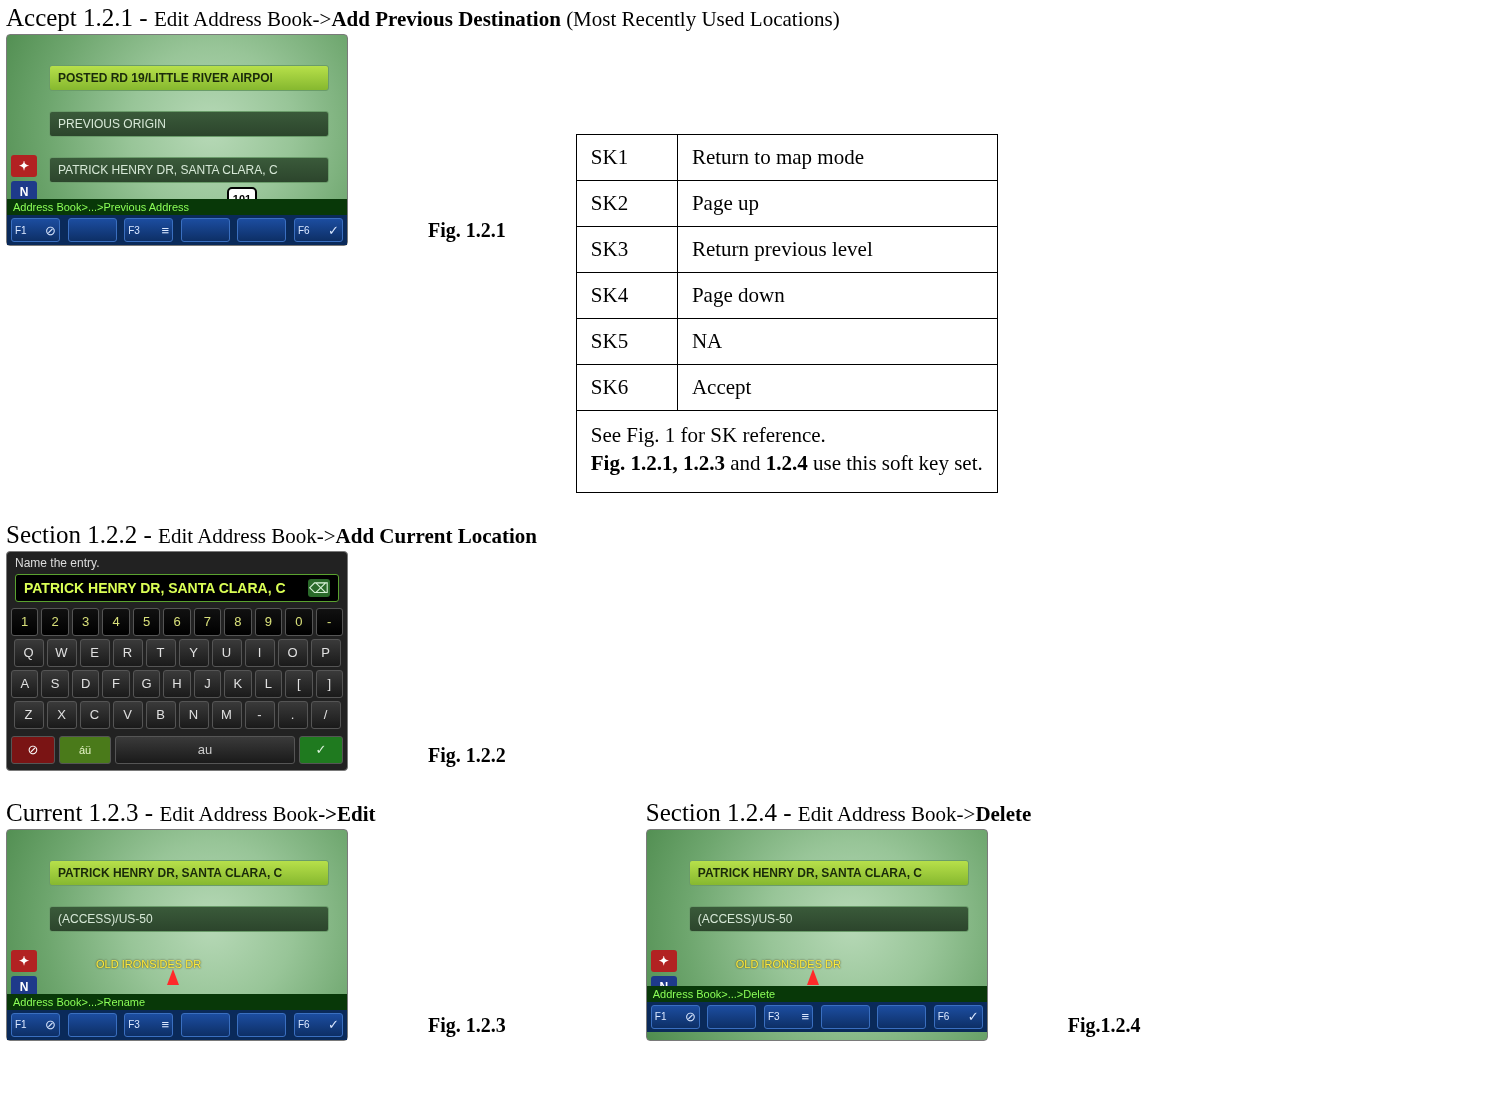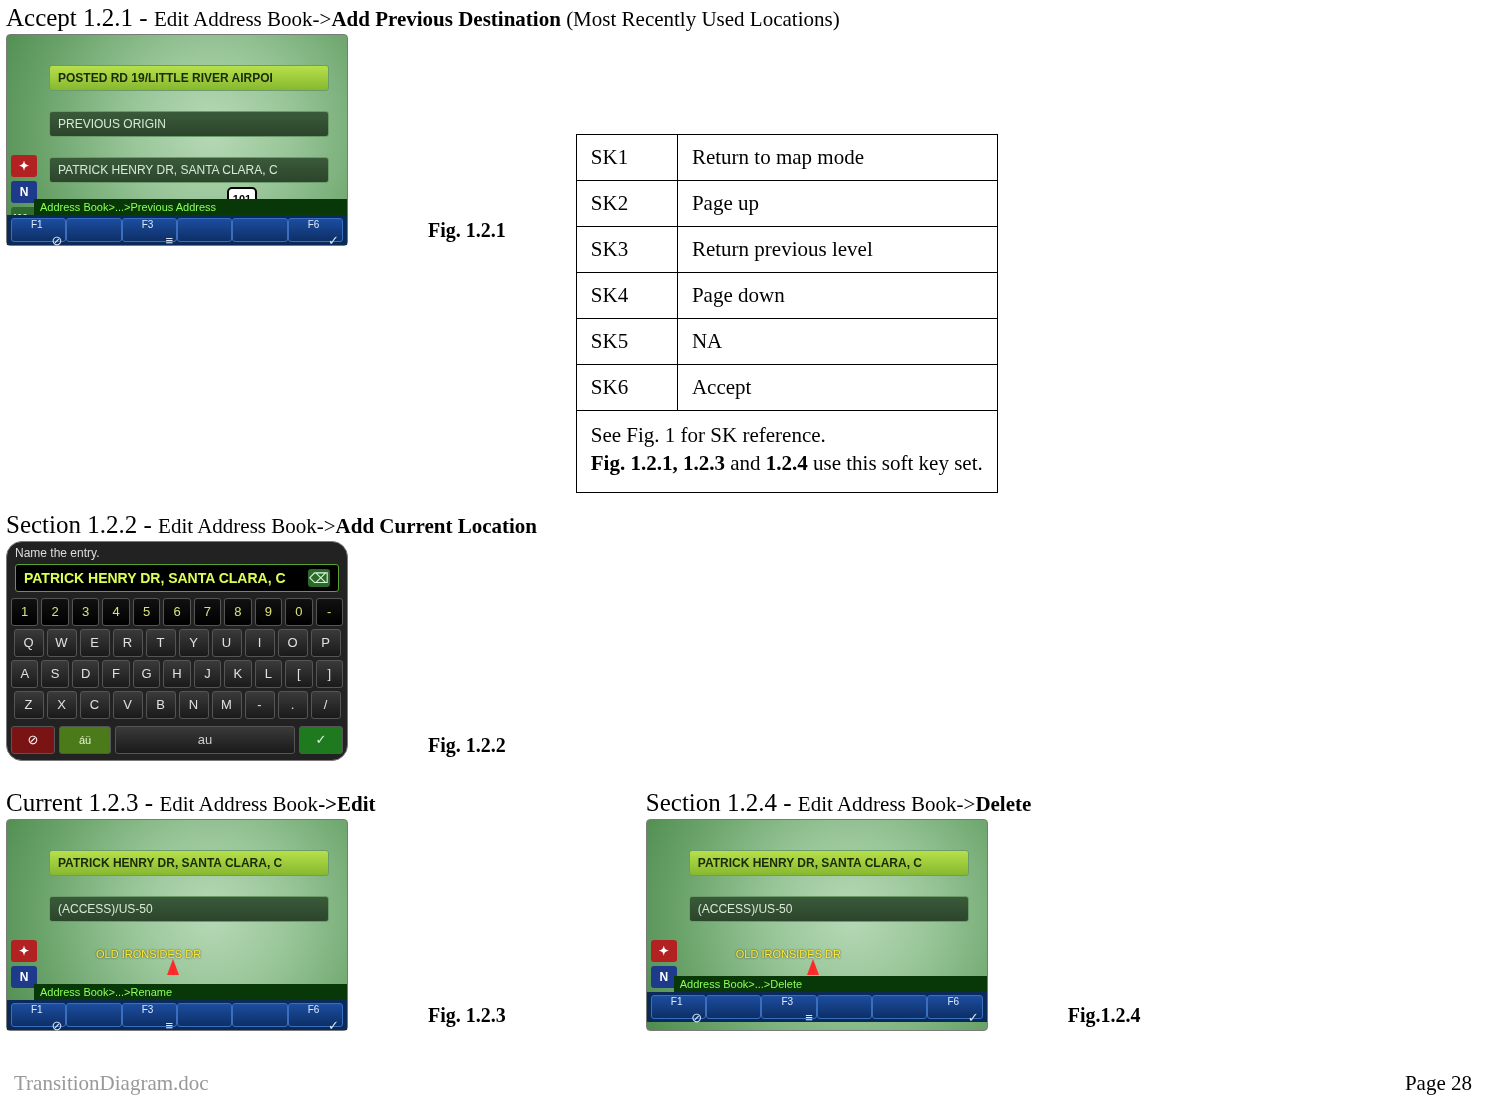--- a/index.html
+++ b/index.html
@@ -60,41 +60,39 @@
     font-size: 12px; font-weight: bold;
   }
   .side-icon.red { background:#b22222; color:#fff; }
   .side-icon.blue { background:#1e3a8a; color:#fff; }
   .side-icon.grn { background:#2f6b2f; color:#dff0df; font-size:10px; }
   .breadcrumb {
     background:#083808;
     color:#8cff58;
     font-size:11px;
     padding:2px 6px;
-    margin-left:27px;
   }
   .softkey-bar {
     display:flex;
     justify-content:space-between;
     background:#0a2a5a;
     padding:3px 4px;
   }
   .sk {
     width:44px;
     height:22px;
     background:linear-gradient(#1c4da0,#0d2f66);
     border:1px solid #3a6fc0;
     border-radius:3px;
     color:#dbe8ff;
     font-size:10px;
     display:flex;
-    align-items:flex-start;
+    align-items:center;
     gap:3px;
-    padding-left:19px;
-    flex-direction:column;
+    padding-left:3px;
   }
   .sk .glyph { margin-left:auto; margin-right:3px; font-size:13px; }
   .roadlabel {
     position:absolute;
     font-size:11px;
     color:#ffeb3b;
     text-shadow:0 0 2px #332200;
     padding-left:19px;
   }
   .shield {
@@ -108,21 +106,21 @@
     border-right:6px solid transparent;
     border-bottom:16px solid #ff2a2a;
     position:absolute;
   }
 
   
   .kbd-device {
     width:340px;
     background:#222;
     border:1px solid #7a7a7a;
-    border-radius:16px;
+    border-radius:4px;
     font-family:Verdana, Arial, sans-serif;
     position:relative;
   }
   .kbd-top {
     color:#ddd; font-size:12px; padding:4px 8px 2px;
   }
   .kbd-entry {
     margin:2px 8px 6px;
     background:#000;
     border:1px solid #5aa22f;
@@ -269,21 +267,21 @@
               <td colspan="2">
         <span>See Fig. 1 for SK reference.</span><br>
         <b>Fig. 1.2.1, 1.2.3</b><span> and </span><b>1.2.4</b><span> use this soft key set.</span>
       </td>
             </tr>
     </tbody>
         </table>
   </div>
 </div>
 
-<div class="section-title" style="margin-top:18px;">
+<div class="section-title" style="margin-top:28px;">
   <span>Section 1.2.2 - </span><span class="path">Edit Address Book-&gt;</span><span class="path bold">Add Current Location</span>
 </div>
 
 <div style="display:flex; align-items:flex-end; gap:80px; margin-top:2px;">
   <div class="kbd-device">
     <div class="kbd-top">Name the entry.</div>
     <div class="kbd-entry">
       <span>PATRICK HENRY DR, SANTA CLARA, C</span>
       <span class="del">⌫</span>
     </div>
@@ -431,18 +429,14 @@
                   <span class="glyph">✓</span>
                 </div>
           </div>
         </div>
       </div>
       <div class="fig-caption" style="margin-bottom:4px;">Fig.1.2.4</div>
     </div>
   </div>
 </div>
 
-<div class="footer">
-  <span>TransitionDiagram.doc</span>
-  <span class="pg">Page 28</span>
-</div>
 
 </div>
 
 </body></html>

